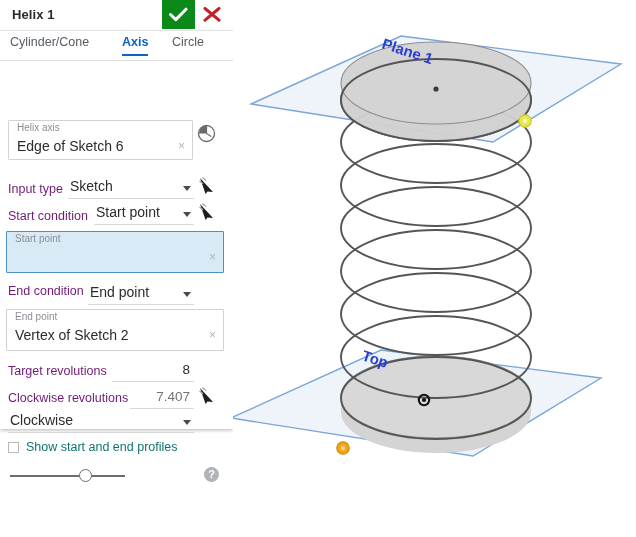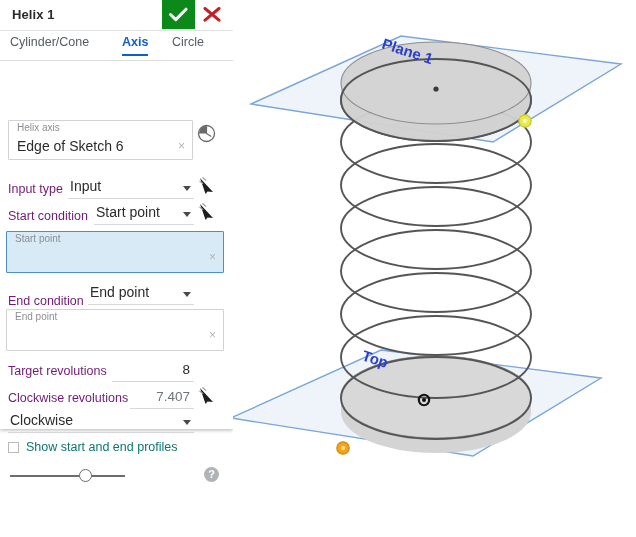--- a/index.html
+++ b/index.html
@@ -161,21 +161,21 @@
     <div id="clock-icon">
       <svg width="19" height="19" viewBox="0 0 19 19">
         <circle cx="9.5" cy="9.5" r="8" fill="#ffffff" stroke="#6a6a6a" stroke-width="1.3"></circle>
         <path d="M9.5 9.5 L9.5 1.8 A7.7 7.7 0 0 0 1.9 9.5 Z" fill="#6a6a6a"></path>
         <path d="M9.5 9.5 L9.5 2.5 M9.5 9.5 L14.3 12.5" stroke="#6a6a6a" stroke-width="1.2" fill="none"></path>
       </svg>
     </div>
 
     <div class="row-label" style="left:8px;top:121px;">Input type</div>
     <div class="select" style="left:68px;top:116px;width:126px;">
-      <div class="sv">Input</div>
+      <div class="sv">Sketch</div>
       <div class="caret"></div>
     </div>
     <div class="cursor-icon" style="left:196px;top:114px;">
       <svg width="22" height="22" viewBox="0 0 22 22">
         <path d="M4 3 L17 17 L11.5 16.6 L9.6 19 Z" fill="#1d1d1d"></path>
         <path d="M6.5 2.5 L10.2 5.6 M3.5 6 L7.2 8.8" stroke="#9a9a9a" stroke-width="1.1" fill="none"></path>
       </svg>
     </div>
 
     <div class="row-label" style="left:8px;top:148px;">Start condition</div>
@@ -188,28 +188,29 @@
         <path d="M4 3 L17 17 L11.5 16.6 L9.6 19 Z" fill="#1d1d1d"></path>
         <path d="M6.5 2.5 L10.2 5.6 M3.5 6 L7.2 8.8" stroke="#9a9a9a" stroke-width="1.1" fill="none"></path>
       </svg>
     </div>
 
     <div class="field-box selected" style="left:6px;top:170px;width:218px;height:42px;">
       <div class="field-label">Start point</div>
       <div class="field-clear">×</div>
     </div>
 
-    <div class="row-label" style="left:8px;top:233px;">End condition</div>
+    <div class="row-label" style="left:8px;top:223px;">End condition</div>
     <div class="select" style="left:88px;top:222px;width:106px;">
       <div class="sv">End point</div>
       <div class="caret"></div>
     </div>
 
     <div class="field-box" style="left:6px;top:248px;width:218px;height:42px;">
       <div class="field-label">End point</div>
+      <div class="field-value">Vertex of Sketch 2</div>
       <div class="field-clear">×</div>
     </div>
 
     <div class="row-label" style="left:8px;top:303px;">Target revolutions</div>
     <div class="num-field" style="left:112px;top:300px;width:82px;">
       <div class="nv">8</div>
     </div>
 
     <div class="row-label" style="left:8px;top:330px;">Clockwise revolutions</div>
     <div class="num-field readonly" style="left:130px;top:327px;width:64px;">

